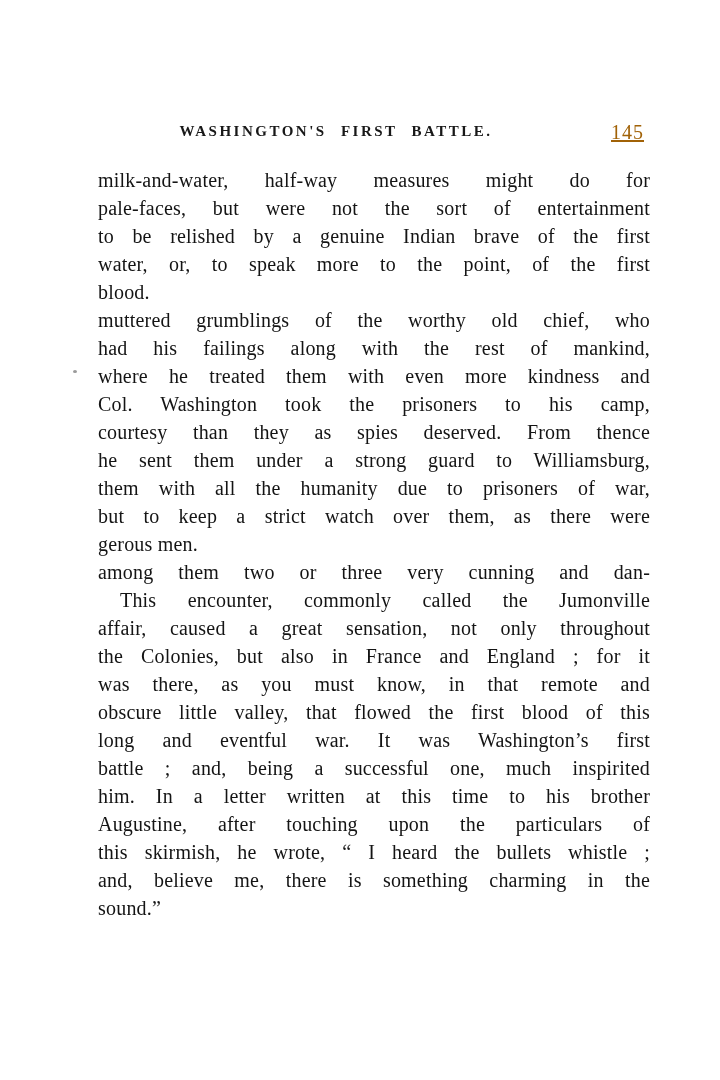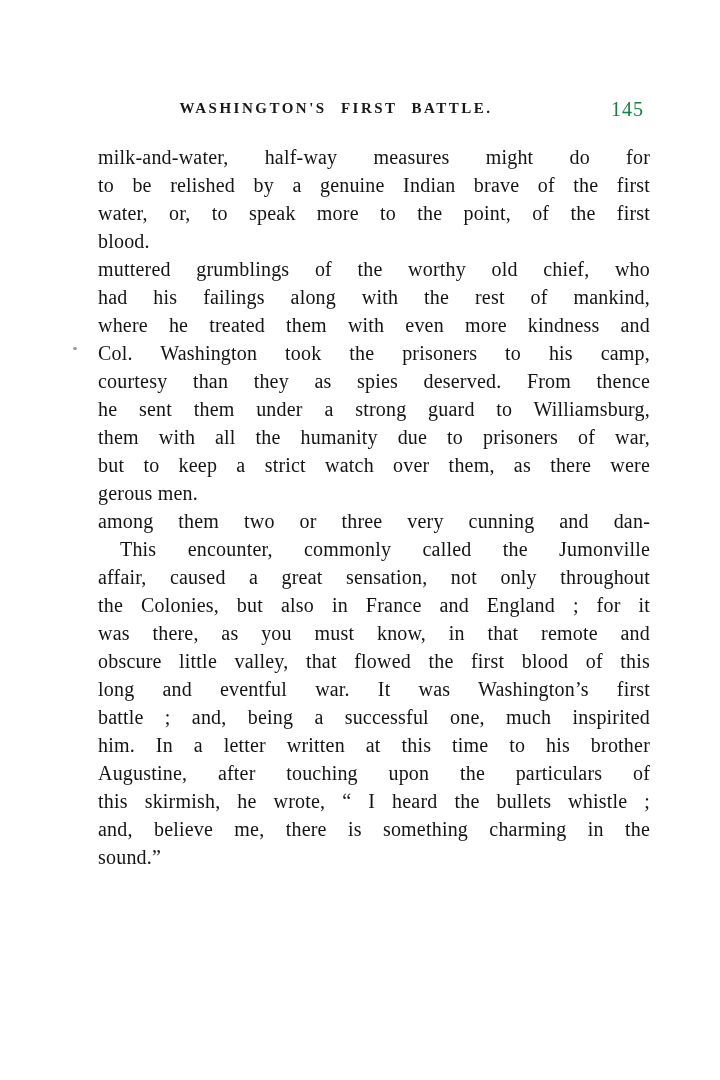--- a/index.html
+++ b/index.html
@@ -8,20 +8,21 @@
     background: #ffffff;
   }
   #page {
     position: relative;
     width: 720px;
     height: 904px;
     background: #ffffff;
     color: #141414;
     font-family: "Liberation Serif", "DejaVu Serif", serif;
     overflow: hidden;
+    margin-top: 23px;
   }
   
   .running-head {
     position: absolute;
     top: 100px;
     left: 92px;
     width: 552px;
     height: 24px;
   }
   .running-title {
@@ -35,21 +36,22 @@
     word-spacing: 8px;
     color: #181818;
     white-space: nowrap;
   }
   .running-pagenum {
     position: absolute;
     right: 0;
     top: -2px;
     font-size: 20px;
     letter-spacing: 1px;
-    color: #15803d;
+    color: #a16207;
+    text-decoration: underline;
   }
   
   .text-block {
     position: absolute;
     top: 143px;
     left: 98px;
     width: 552px;
   }
   .line {
     font-size: 20px;
@@ -95,20 +97,21 @@
     <div class="running-title">WASHINGTON'S FIRST BATTLE.</div>
     <div class="running-pagenum">145</div>
   </div>
 
   <div class="margin-speck"></div>
 
   <div class="text-block">
 
     <div class="paragraph">
       <div class="line">milk-and-water, half-way measures might do for</div>
+      <div class="line">pale-faces, but were not the sort of entertainment</div>
       <div class="line">to be relished by a genuine Indian brave of the first</div>
       <div class="line">water, or, to speak more to the point, of the first</div>
       <div class="line last">blood.</div>
     </div>
 
     <div class="paragraph">
       <div class="line">muttered grumblings of the worthy old chief, who</div>
       <div class="line">had his failings along with the rest of mankind,</div>
       <div class="line">where he treated them with even more kindness and</div>
       <div class="line">Col. Washington took the prisoners to his camp,</div>

